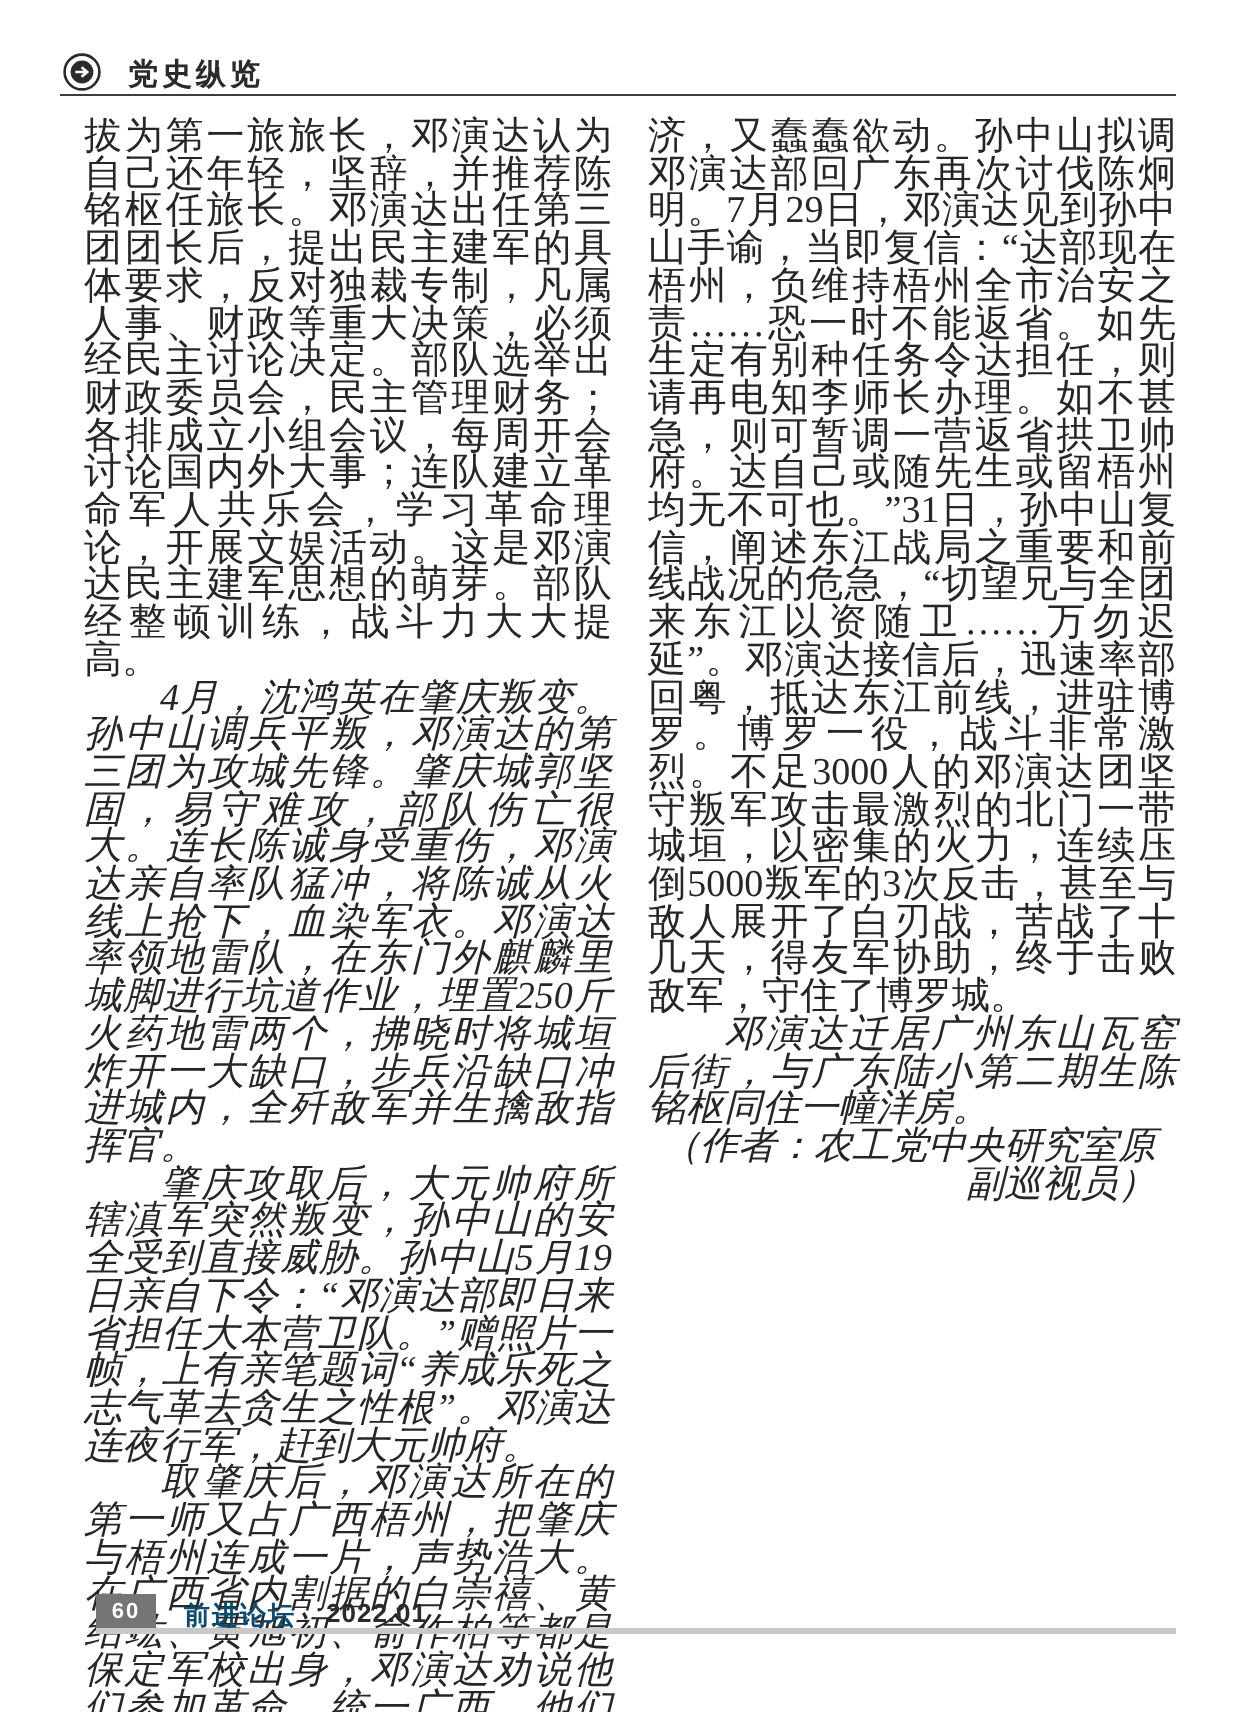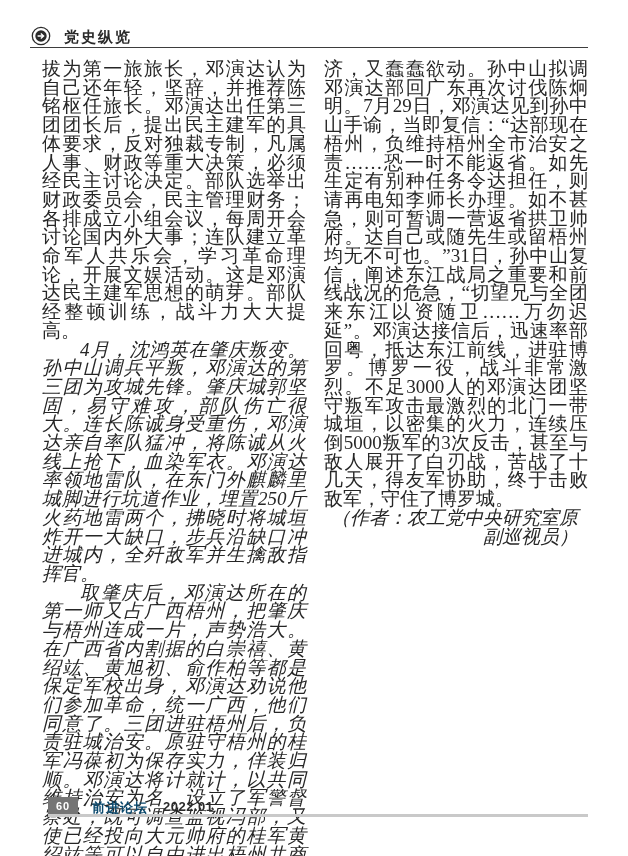--- a/index.html
+++ b/index.html
@@ -58,25 +58,27 @@
       <path d="M6.6 10 L12.4 10 M9.8 7.6 L12.6 10 L9.8 12.4" stroke="#ffffff" stroke-width="1.3" fill="none"></path>
     </svg>
   </span>
   <span class="header-title">党史纵览</span>
   <div class="header-rule"></div>
 
   <div class="columns">
     <div class="column">
         <p class="para">拔为第一旅旅长，邓演达认为自己还年轻，坚辞，并推荐陈铭枢任旅长。邓演达出任第三团团长后，提出民主建军的具体要求，反对独裁专制，凡属人事、财政等重大决策，必须经民主讨论决定。部队选举出财政委员会，民主管理财务；各排成立小组会议，每周开会讨论国内外大事；连队建立革命军人共乐会，学习革命理论，开展文娱活动。这是邓演达民主建军思想的萌芽。部队经整顿训练，战斗力大大提高。</p>
         <p class="para indent">4月，沈鸿英在肇庆叛变。孙中山调兵平叛，邓演达的第三团为攻城先锋。肇庆城郭坚固，易守难攻，部队伤亡很大。连长陈诚身受重伤，邓演达亲自率队猛冲，将陈诚从火线上抢下，血染军衣。邓演达率领地雷队，在东门外麒麟里城脚进行坑道作业，埋置250斤火药地雷两个，拂晓时将城垣炸开一大缺口，步兵沿缺口冲进城内，全歼敌军并生擒敌指挥官。</p>
+        <p class="para indent">肇庆攻取后，大元帅府所辖滇军突然叛变，孙中山的安全受到直接威胁。孙中山5月19日亲自下令：“邓演达部即日来省担任大本营卫队。”赠照片一帧，上有亲笔题词“养成乐死之志气革去贪生之性根”。邓演达连夜行军，赶到大元帅府。</p>
         <p class="para indent">取肇庆后，邓演达所在的第一师又占广西梧州，把肇庆与梧州连成一片，声势浩大。在广西省内割据的白崇禧、黄绍竑、黄旭初、俞作柏等都是保定军校出身，邓演达劝说他们参加革命，统一广西，他们同意了。三团进驻梧州后，负责驻城治安。原驻守梧州的桂军冯葆初为保存实力，佯装归顺。邓演达将计就计，以共同维持治安为名，设立了军警督察处，既可调查监视冯部，又使已经投向大元帅府的桂军黄绍竑等可以自由进出梧州共商大计。待时机成熟，邓演达借口发大水，黄绍竑部遭受洪水围困，将其调来梧州。当晚，与黄绍竑在酒楼宴请冯葆初。冯葆初丝毫未察觉，率领七八个马弁高高兴兴地去赴宴。孰知此乃“鸿门宴”，深夜，酒过三巡，邓演达亲自将冯拿下，解除马弁的武装，将驻扎在市内的冯部全部缴械，整个过程兵不血刃，仅用了几个小时。</p>
         <p class="para indent">盘踞在广东惠州的陈炯明得到北洋军阀的接</p>
       </div>
     <div class="column">
         <p class="para">济，又蠢蠢欲动。孙中山拟调邓演达部回广东再次讨伐陈炯明。7月29日，邓演达见到孙中山手谕，当即复信：“达部现在梧州，负维持梧州全市治安之责……恐一时不能返省。如先生定有别种任务令达担任，则请再电知李师长办理。如不甚急，则可暂调一营返省拱卫帅府。达自己或随先生或留梧州均无不可也。”31日，孙中山复信，阐述东江战局之重要和前线战况的危急，“切望兄与全团来东江以资随卫……万勿迟延”。邓演达接信后，迅速率部回粤，抵达东江前线，进驻博罗。博罗一役，战斗非常激烈。不足3000人的邓演达团坚守叛军攻击最激烈的北门一带城垣，以密集的火力，连续压倒5000叛军的3次反击，甚至与敌人展开了白刃战，苦战了十几天，得友军协助，终于击败敌军，守住了博罗城。</p>
+        <p class="para indent">邓演达迁居广州东山瓦窑后街，与广东陆小第二期生陈铭枢同住一幢洋房。</p>
         <p class="para author">（作者：农工党中央研究室原副巡视员）</p>
       </div>
   </div>
 
   <span class="footer-badge">60</span>
   <span class="footer-journal">前进论坛</span>
   <span class="footer-issue">2022.01</span>
   <div class="footer-rule"></div>
 
 </div>

